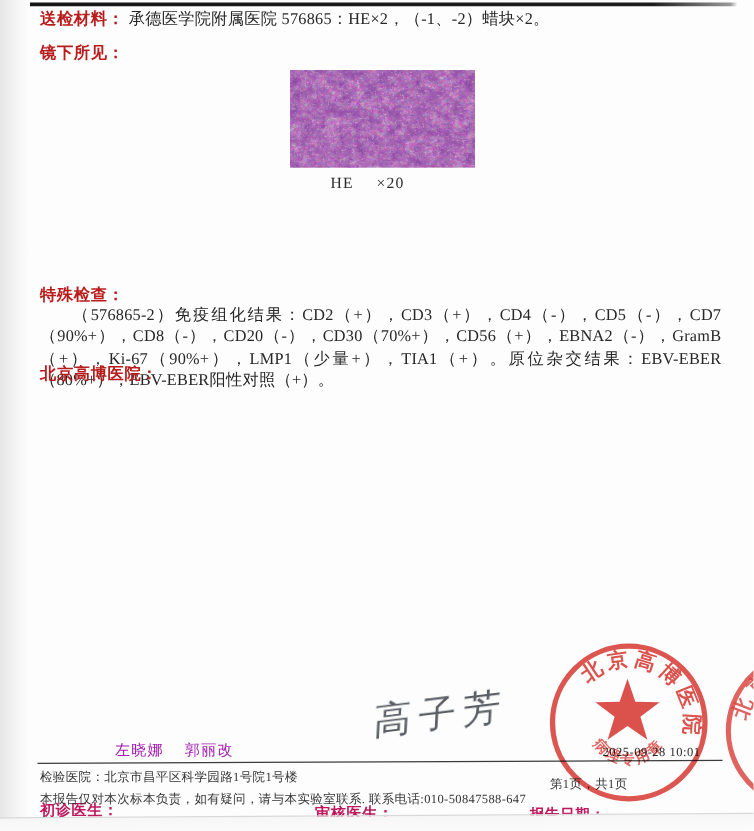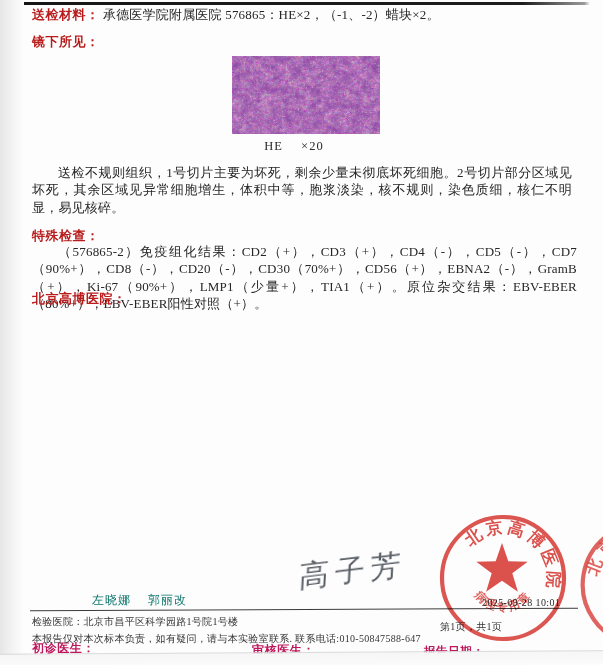--- a/index.html
+++ b/index.html
@@ -21,21 +21,21 @@
   .body-txt{font-size:13px;line-height:17.4px;letter-spacing:.2px;color:#262626;}
   .para{text-align:justify;text-indent:2em;}
   .micro-figure{left:232px;top:56px;width:124px;}
   .micro-img{display:block;width:148px;height:78px;}
   .micro-caption{margin-top:5px;text-align:center;font-size:12.5px;color:#2a2a2a;letter-spacing:1px;}
   .micro-caption .mag{margin-left:14px;}
   .diag-block{left:62px;top:307px;width:512px;}
   .diag-block div{min-height:17.3px;}
   .foot-sm{font-size:10px;font-weight:400;color:#343434;letter-spacing:.3px;}
   .doctor-lbl{font-weight:bold;font-size:12px;color:#be185d;letter-spacing:.6px;margin-top:48px;}
-  .doctor-name{font-size:12px;color:#0f766e;letter-spacing:1px;}
+  .doctor-name{font-size:12px;color:#a21caf;letter-spacing:1px;}
   .footer-line{left:30px;top:609px;width:548px;height:0;border-top:1.6px solid #3c3c3c;transform:rotate(-0.25deg);}
   .signature{
     left:298px;top:558px;font-size:30px;color:#3d434b;
     transform:rotate(-7deg) skewX(-10deg);transform-origin:left bottom;
     letter-spacing:6px;opacity:.85;filter:blur(.3px);
   }
   .seal{mix-blend-mode:multiply;opacity:.9;pointer-events:none;}
   .seal-main{left:428px;top:501px;}
   .seal-partial{left:566px;top:506px;transform:rotate(-35deg);}
 </style>
@@ -80,21 +80,20 @@
       <rect width="148" height="78" fill="#93458f" opacity="0.28"></rect>
       <rect width="148" height="78" filter="url(#heBlobs)"></rect>
       <rect width="148" height="78" filter="url(#heLight)"></rect>
     </svg>
     <figcaption class="micro-caption">
       <span class="stain">HE</span>
       <span class="mag">×20</span>
     </figcaption>
   </figure>
 
-  <div class="abs body-txt para" style="left:32px;top:164px;width:540px;">送检不规则组织，1号切片主要为坏死，剩余少量未彻底坏死细胞。2号切片部分区域见坏死，其余区域见异常细胞增生，体积中等，胞浆淡染，核不规则，染色质细，核仁不明显，易见核碎。</div>
 
   <div class="abs lbl" style="left:32px;top:227px;">特殊检查：</div>
   <div class="abs body-txt para" style="left:32px;top:243px;width:545px;">（576865-2）免疫组化结果：CD2（+），CD3（+），CD4（-），CD5（-），CD7（90%+），CD8（-），CD20（-），CD30（70%+），CD56（+），EBNA2（-），GramB（+），Ki-67（90%+），LMP1（少量+），TIA1（+）。原位杂交结果：EBV-EBER（80%+），EBV-EBER阳性对照（+）。</div>
 
   <div class="abs lbl" style="left:32px;top:290px;">北京高博医院：</div>
 
   <span class="abs doctor-lbl" style="left:32px;top:592px;">初诊医生：</span>
   <span class="abs doctor-name" style="left:92px;top:592px;">左晓娜</span>
   <span class="abs doctor-name" style="left:148px;top:592px;">郭丽改</span>
   <span class="abs doctor-lbl" style="left:252px;top:594px;">审核医生：</span>

